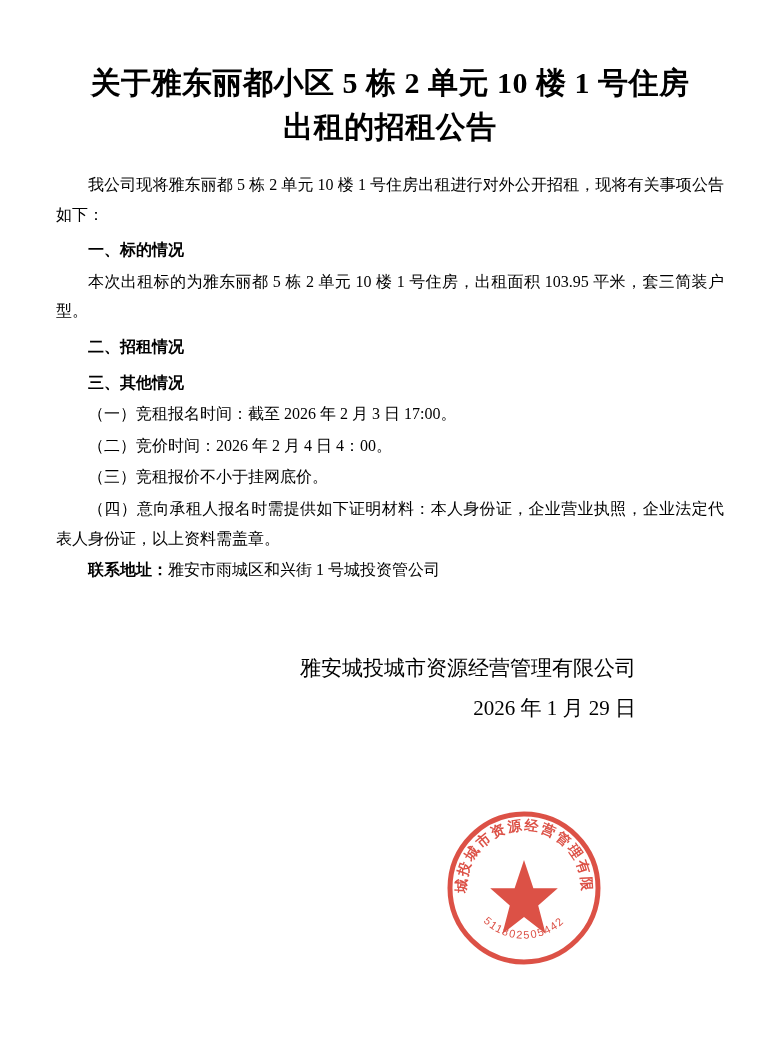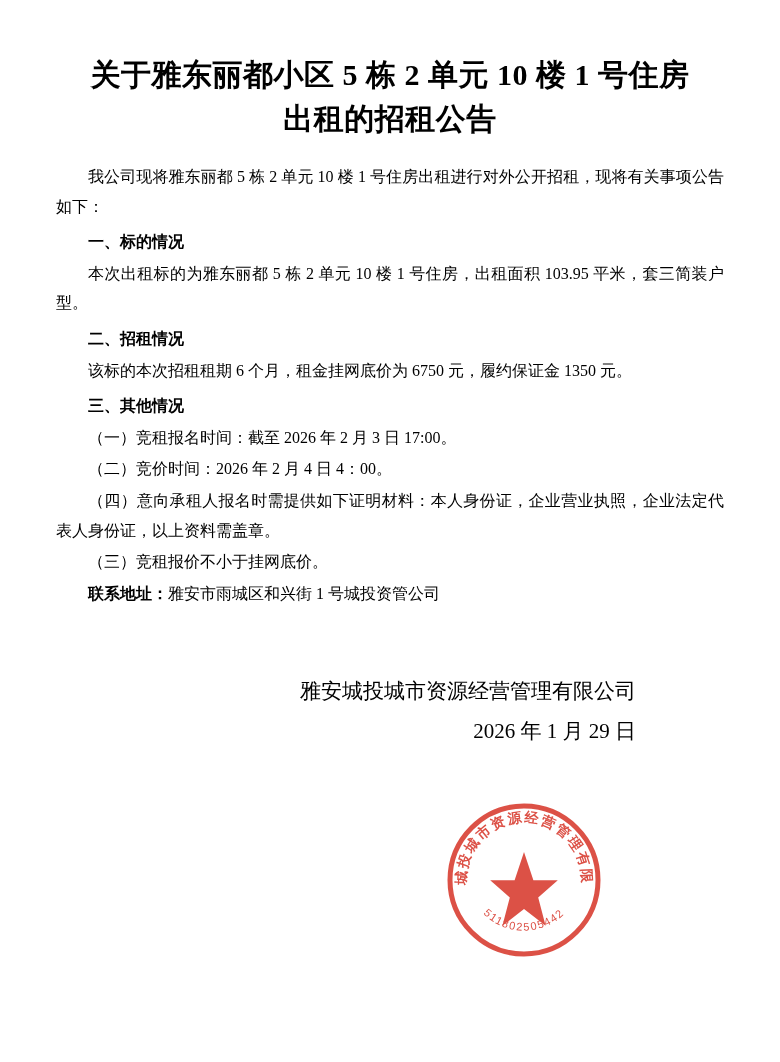--- a/index.html
+++ b/index.html
@@ -13,20 +13,21 @@
     font-family: "Liberation Serif", "DejaVu Serif", serif;
     color: #000000;
     overflow: hidden;
   }
   .page {
     position: relative;
     width: 780px;
     height: 938px;
     box-sizing: border-box;
     padding: 53px 56px 0 56px;
+    margin-top: 8px;
   }
   .doc-title {
     font-size: 30px;
     font-weight: bold;
     line-height: 1.45;
     text-align: center;
     letter-spacing: 0.5px;
     margin: 0 26px 22px 26px;
   }
   .body-text {
@@ -90,27 +91,26 @@
   <h1 class="doc-title">关于雅东丽都小区 5 栋 2 单元 10 楼 1 号住房出租的招租公告</h1>
 
   <div class="body-text">
 
     <p class="para">我公司现将雅东丽都 5 栋 2 单元 10 楼 1 号住房出租进行对外公开招租，现将有关事项公告如下：</p>
 
     <p class="section-head">一、标的情况</p>
     <p class="para">本次出租标的为雅东丽都 5 栋 2 单元 10 楼 1 号住房，出租面积 103.95 平米，套三简装户型。</p>
 
     <p class="section-head">二、招租情况</p>
-    <p class="para">该标的本次招租租期 6 个月，租金挂网底价为 6750 元，履约保证金 1350 元。</p>
 
     <p class="section-head">三、其他情况</p>
     <p class="sub-item">（一）竞租报名时间：截至 2026 年 2 月 3 日 17:00。</p>
     <p class="sub-item">（二）竞价时间：2026 年 2 月 4 日 4：00。</p>
+    <p class="sub-item">（三）竞租报价不小于挂网底价。</p>
     <p class="sub-item">（四）意向承租人报名时需提供如下证明材料：本人身份证，企业营业执照，企业法定代表人身份证，以上资料需盖章。</p>
-    <p class="sub-item">（三）竞租报价不小于挂网底价。</p>
 
     <p class="contact-line"><span class="lead">联系地址：</span><span>雅安市雨城区和兴街 1 号城投资管公司</span></p>
 
   </div>
 
   <div class="signature">
     <div class="sig-line">雅安城投城市资源经营管理有限公司</div>
     <div class="sig-line">2026 年 1 月 29 日</div>
   </div>
 

